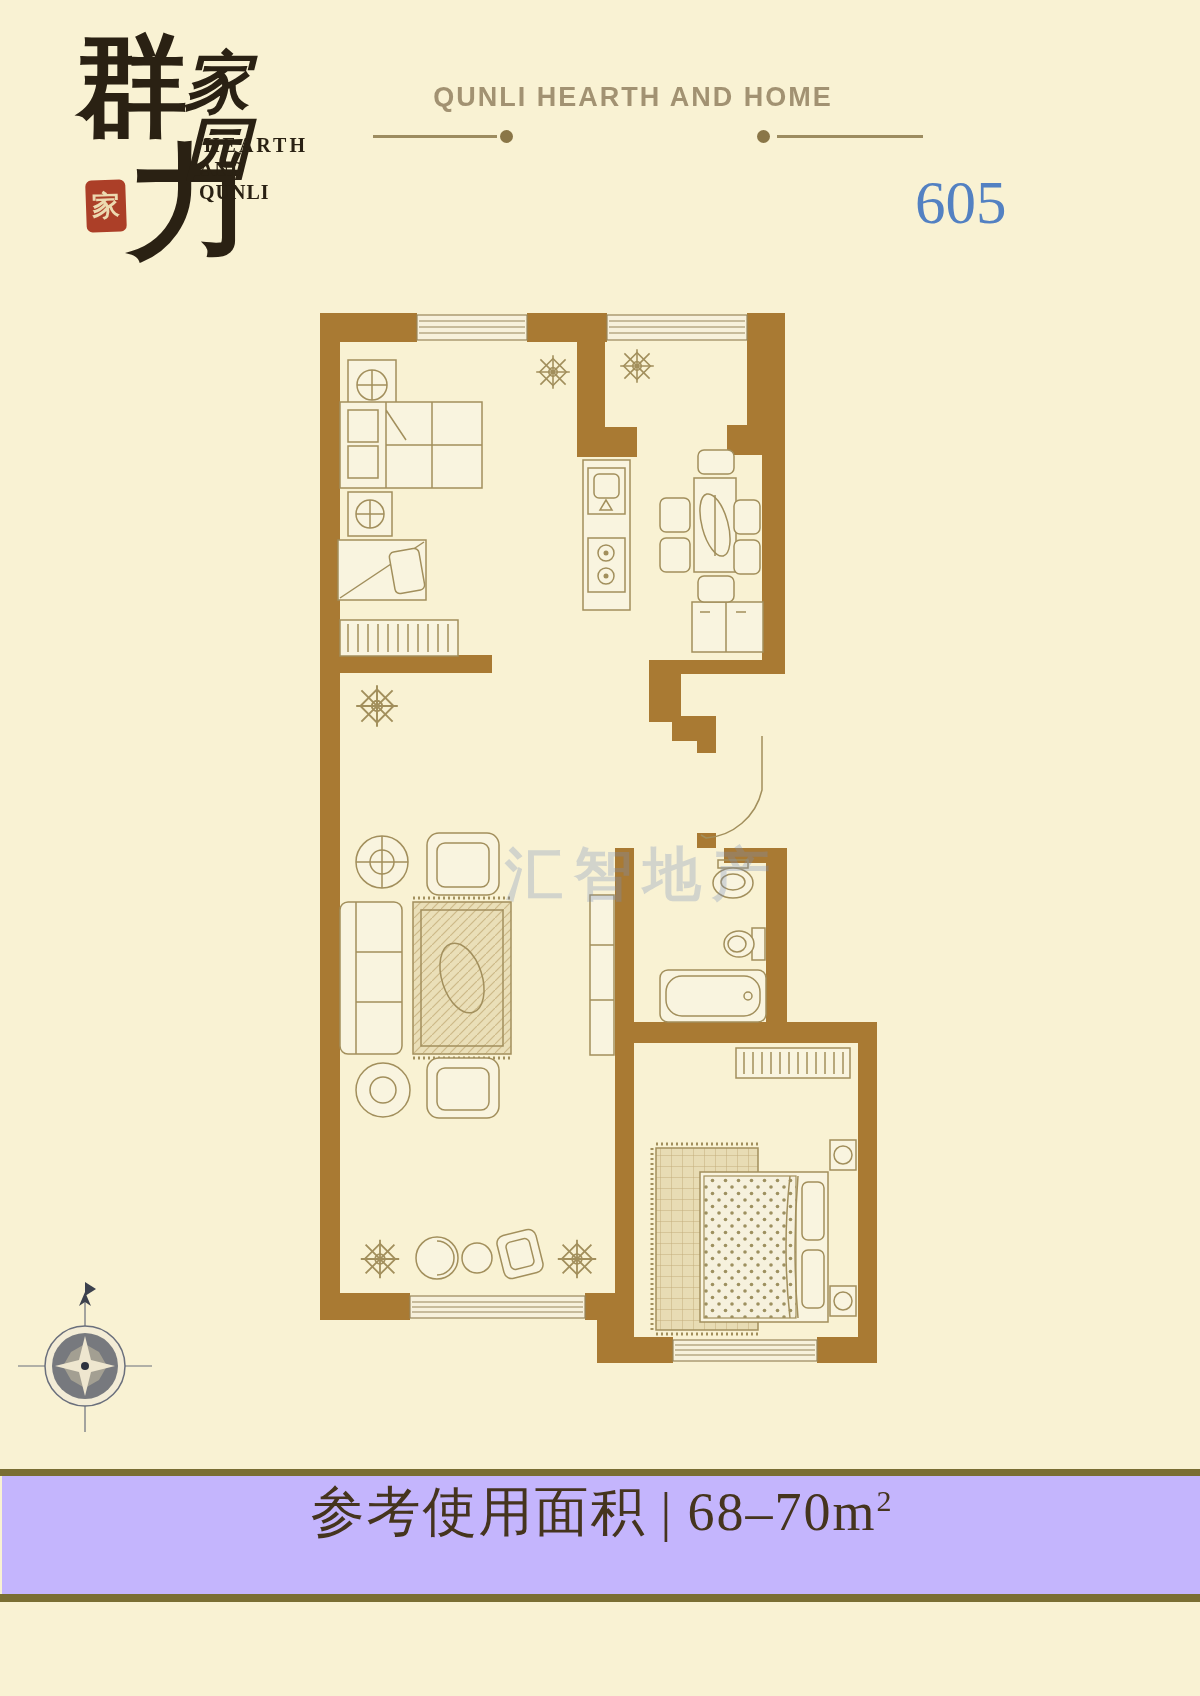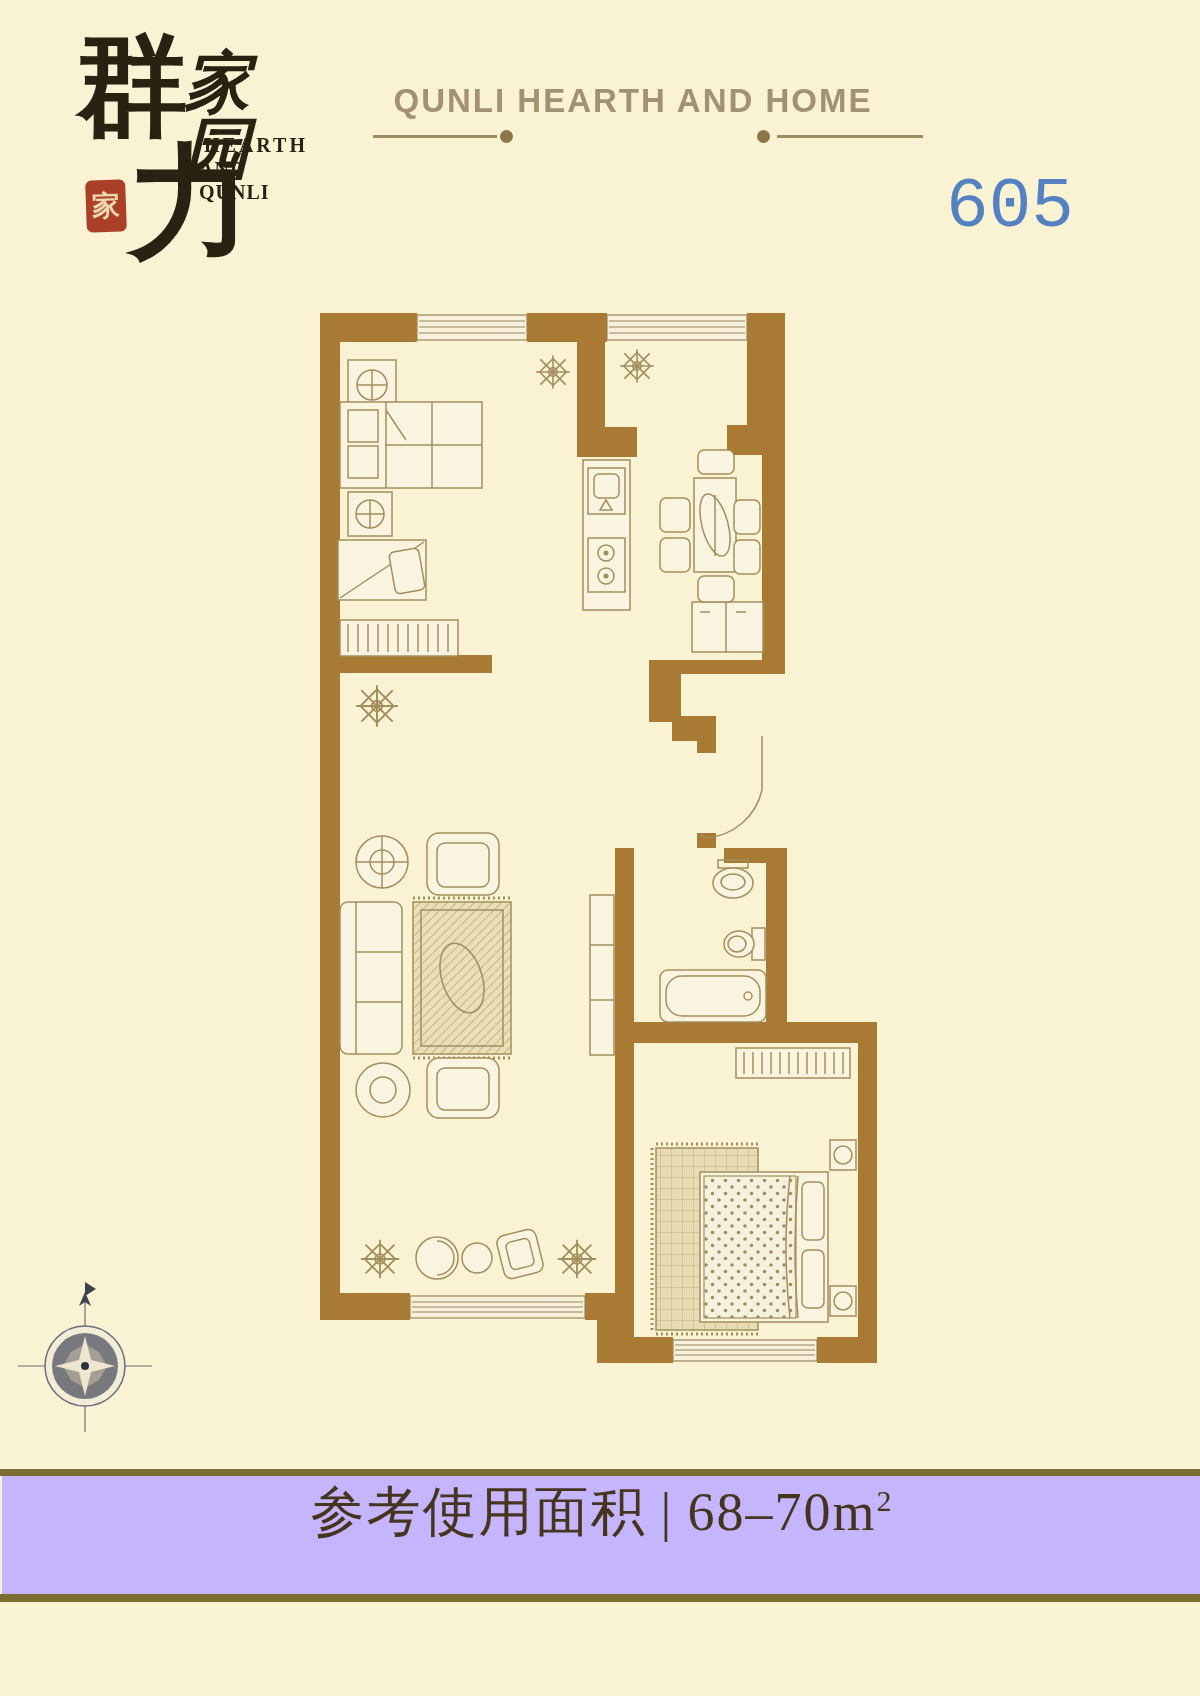--- a/index.html
+++ b/index.html
@@ -17,37 +17,37 @@
   .logo-en2{position:absolute;left:199px;top:158px;font-size:20px;font-weight:bold;letter-spacing:1px;}
   .logo-seal{
     position:absolute;left:86px;top:180px;width:40px;height:52px;border-radius:6px;
     background:#ac3f28;color:#ecd9b0;font-size:28px;font-weight:bold;
     display:flex;align-items:center;justify-content:center;transform:rotate(-2deg);
   }
   
   .hdr-en{
     position:absolute;left:383px;top:82px;width:500px;text-align:center;
     font-family:"Liberation Sans","DejaVu Sans",sans-serif;
-    font-size:33px;font-weight:bold;letter-spacing:2px;color:#a29272;
+    font-size:27px;font-weight:bold;letter-spacing:2px;color:#a29272;
   }
   .hdr-cn{
     position:absolute;left:437px;top:110px;width:400px;text-align:center;
     font-size:51px;font-weight:bold;letter-spacing:9px;color:#a98e4d;line-height:1;
   }
   .rule{position:absolute;height:3px;background:#9d8c60;}
   .rule-l{left:373px;top:135px;width:124px;}
   .rule-r{left:777px;top:135px;width:146px;}
   .dot{position:absolute;width:13px;height:13px;border-radius:50%;background:#8a7647;}
   .dot-l{left:500px;top:130px;}
   .dot-r{left:757px;top:130px;}
   
   .unit{
-    position:absolute;left:915px;top:172px;width:190px;text-align:center;
-    font-family:Liberation Mono, monospace;
-    font-size:71px;color:#5381c2;line-height:1;
+    position:absolute;left:915px;top:172px;width:190px;text-align:left;
+    font-family:Liberation Serif, serif;
+    font-size:61px;color:#5381c2;line-height:1;
   }
   
   .watermark{
     position:absolute;left:505px;top:836px;
     font-size:58px;letter-spacing:11px;color:rgba(120,142,188,0.30);
     font-weight:bold;white-space:nowrap;
   }
   
   svg.plan{position:absolute;left:0;top:0;}
   .wall{fill:#a97a33;}
@@ -324,20 +324,21 @@
   </div>
 
   <div class="hdr-en">QUNLI HEARTH AND HOME</div>
   <div class="rule rule-l"></div>
   <div class="rule rule-r"></div>
   <div class="dot dot-l"></div>
   <div class="dot dot-r"></div>
 
   <div class="unit">605</div>
 
+  <div class="watermark">汇智地产</div>
 
   <div class="footer-rule-top"></div>
   <div class="footer-band">
     <div class="footer-text">
       <span>参考使用面积</span><span class="sep">|</span><span>68–70m</span><sup>2</sup>
     </div>
   </div>
   <div class="footer-rule-bottom"></div>
 
 </div>

